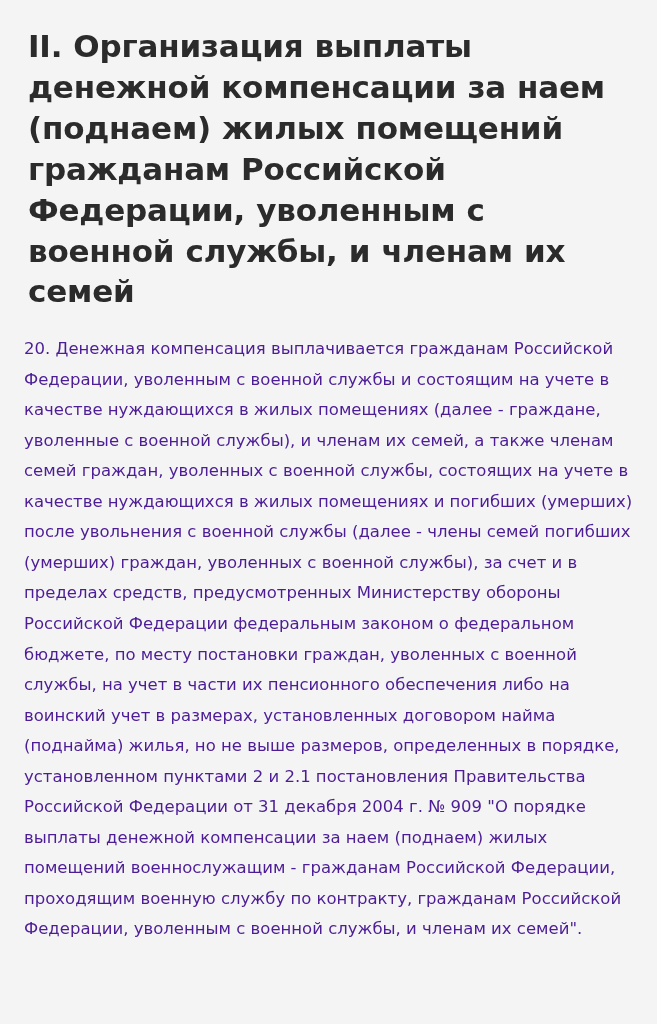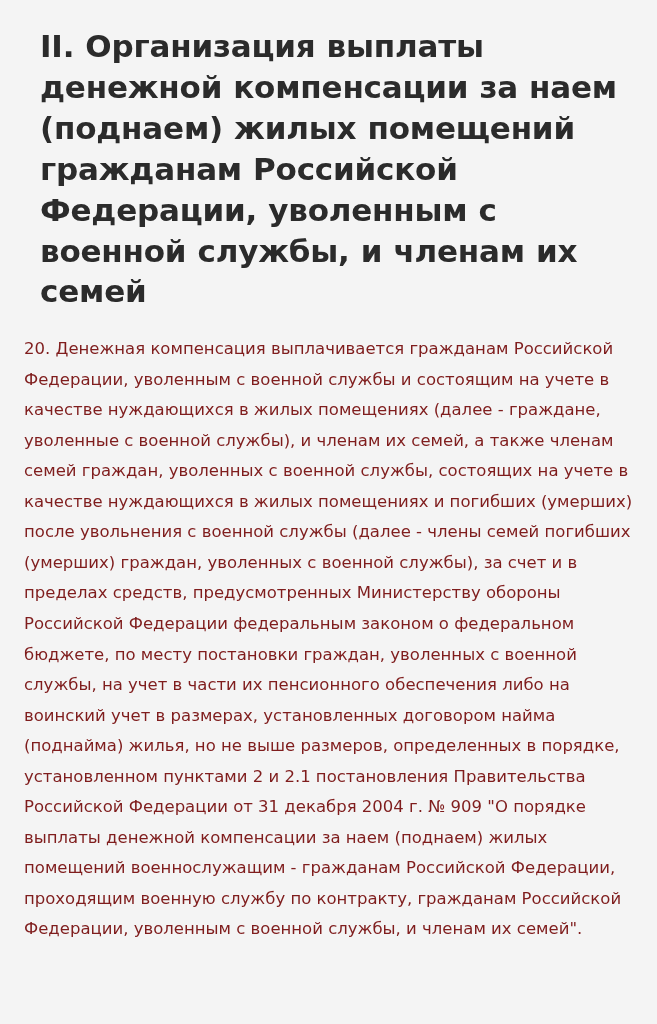--- a/index.html
+++ b/index.html
@@ -19,31 +19,31 @@
     min-height: 1024px;
     box-sizing: border-box;
     background: #f4f4f4;
     padding: 26px 24px 10px 24px;
   }
   .doc-title {
     font-size: 31px;
     line-height: 1.32;
     font-weight: bold;
     color: #2b2b2b;
-    margin: 0 0 22px 16px;
+    margin: 0 0 22px 4px;
     letter-spacing: -0.2px;
     word-spacing: 0.5px;
   }
   .doc-body {
     margin: 0;
   }
   .doc-paragraph {
     font-size: 16.5px;
     line-height: 1.85;
-    color: #7f1d1d;
+    color: #4c1d95;
     margin: 0 0 14px 0;
     text-align: left;
   }
   .doc-paragraph:last-child {
     margin-bottom: 0;
   }
 </style>
 </head>
 <body>
 

